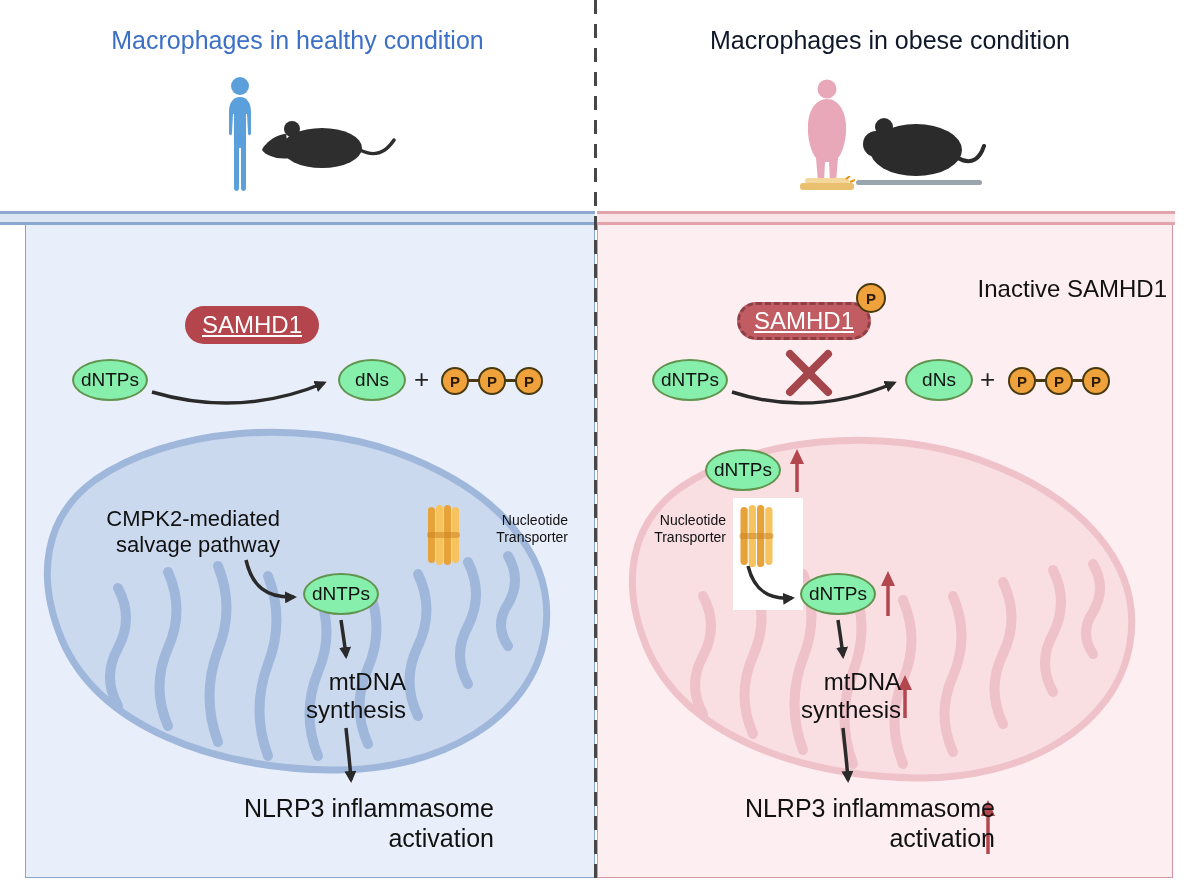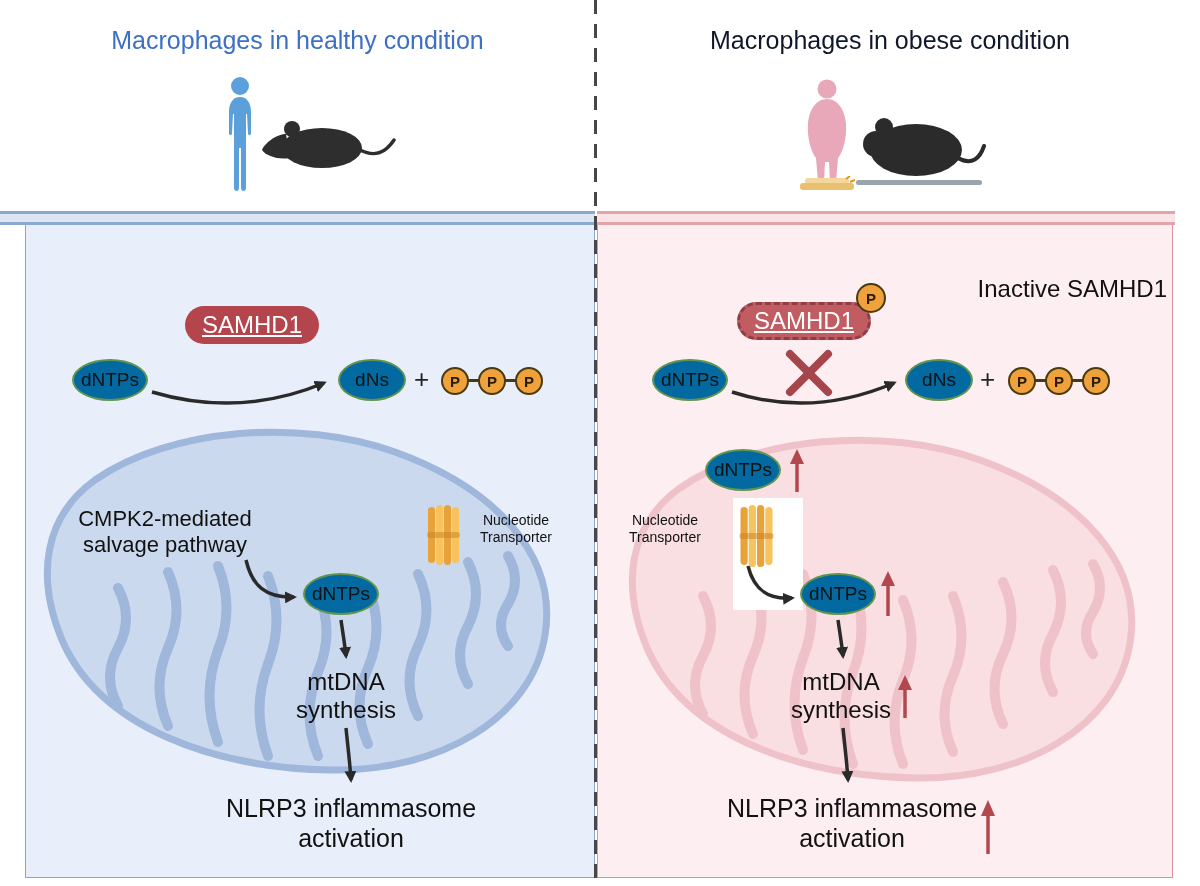--- a/index.html
+++ b/index.html
@@ -26,30 +26,30 @@
   .overlay { position:absolute; left:0; top:0; }
 
   .state-label { position:absolute; font-size:24px; color:#111; }
 
   .pill { position:absolute; display:flex; align-items:center; justify-content:center;
           color:#fff; font-size:24px; border-radius:20px;text-decoration:underline; }
   .pill-active { background:#b4454c; }
   .pill-inactive { background:#c25c63; border:3px dashed #8e3f45; }
 
   .oval { position:absolute; display:flex; align-items:center; justify-content:center;
-          background:#0369a1; border:2px solid #61944f; border-radius:50%; font-size:19px; color:#111; }
+          background:#86efac; border:2px solid #61944f; border-radius:50%; font-size:19px; color:#111; }
 
   .plus { position:absolute; font-size:26px; color:#222; }
 
   .plink { position:absolute; height:3px; background:#4a3a10; }
   .pcircle { position:absolute; width:28px; height:28px; border-radius:50%; background:#efa23b;
              border:2px solid #4a3a10; display:flex; align-items:center; justify-content:center;
              font-size:15px; font-weight:bold; color:#2a1a00; }
 
-  .caption { position:absolute; text-align:center; line-height:1.18; color:#111; }
+  .caption { position:absolute; text-align:right; line-height:1.18; color:#111; }
   .cap-22 { font-size:22px; }
   .cap-17 { font-size:14px; }
   .cap-24 { font-size:24px; }
   .cap-25 { font-size:25px; }
 </style>
 </head>
 <body>
 
 <div class="page">
 

